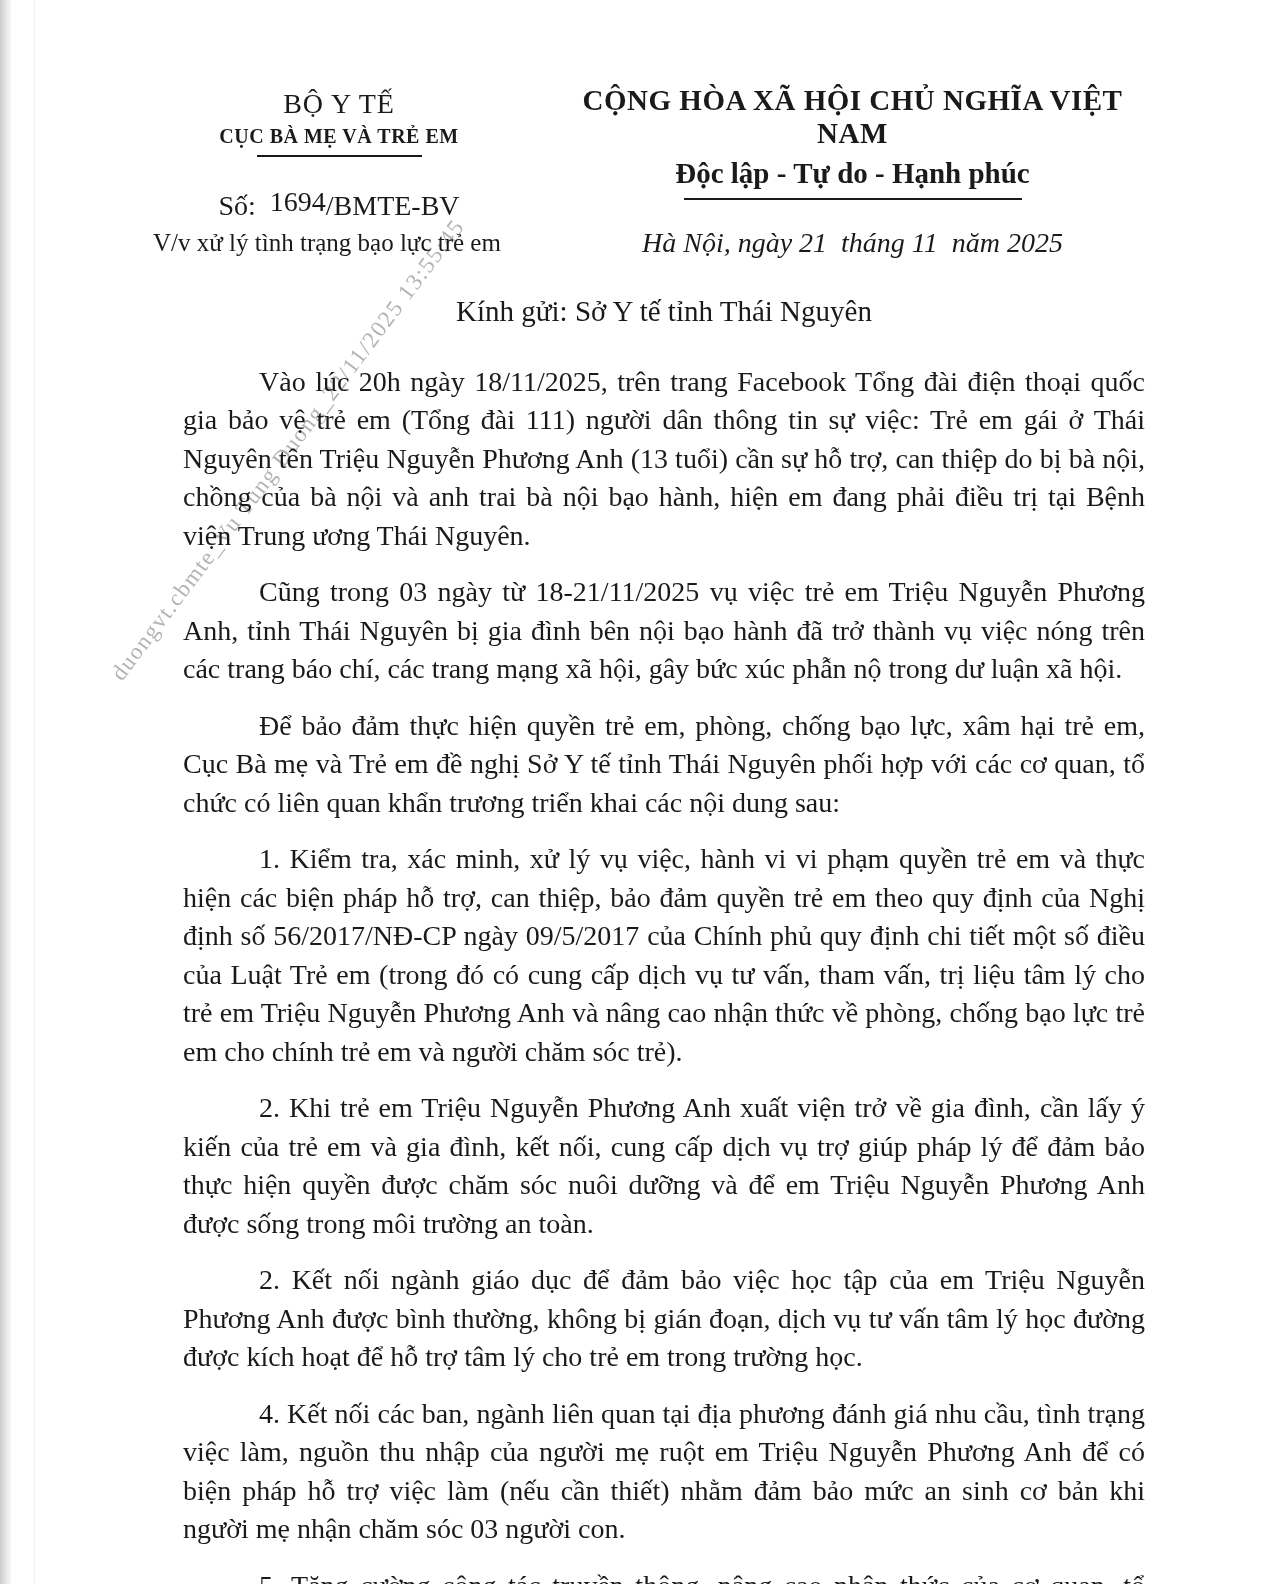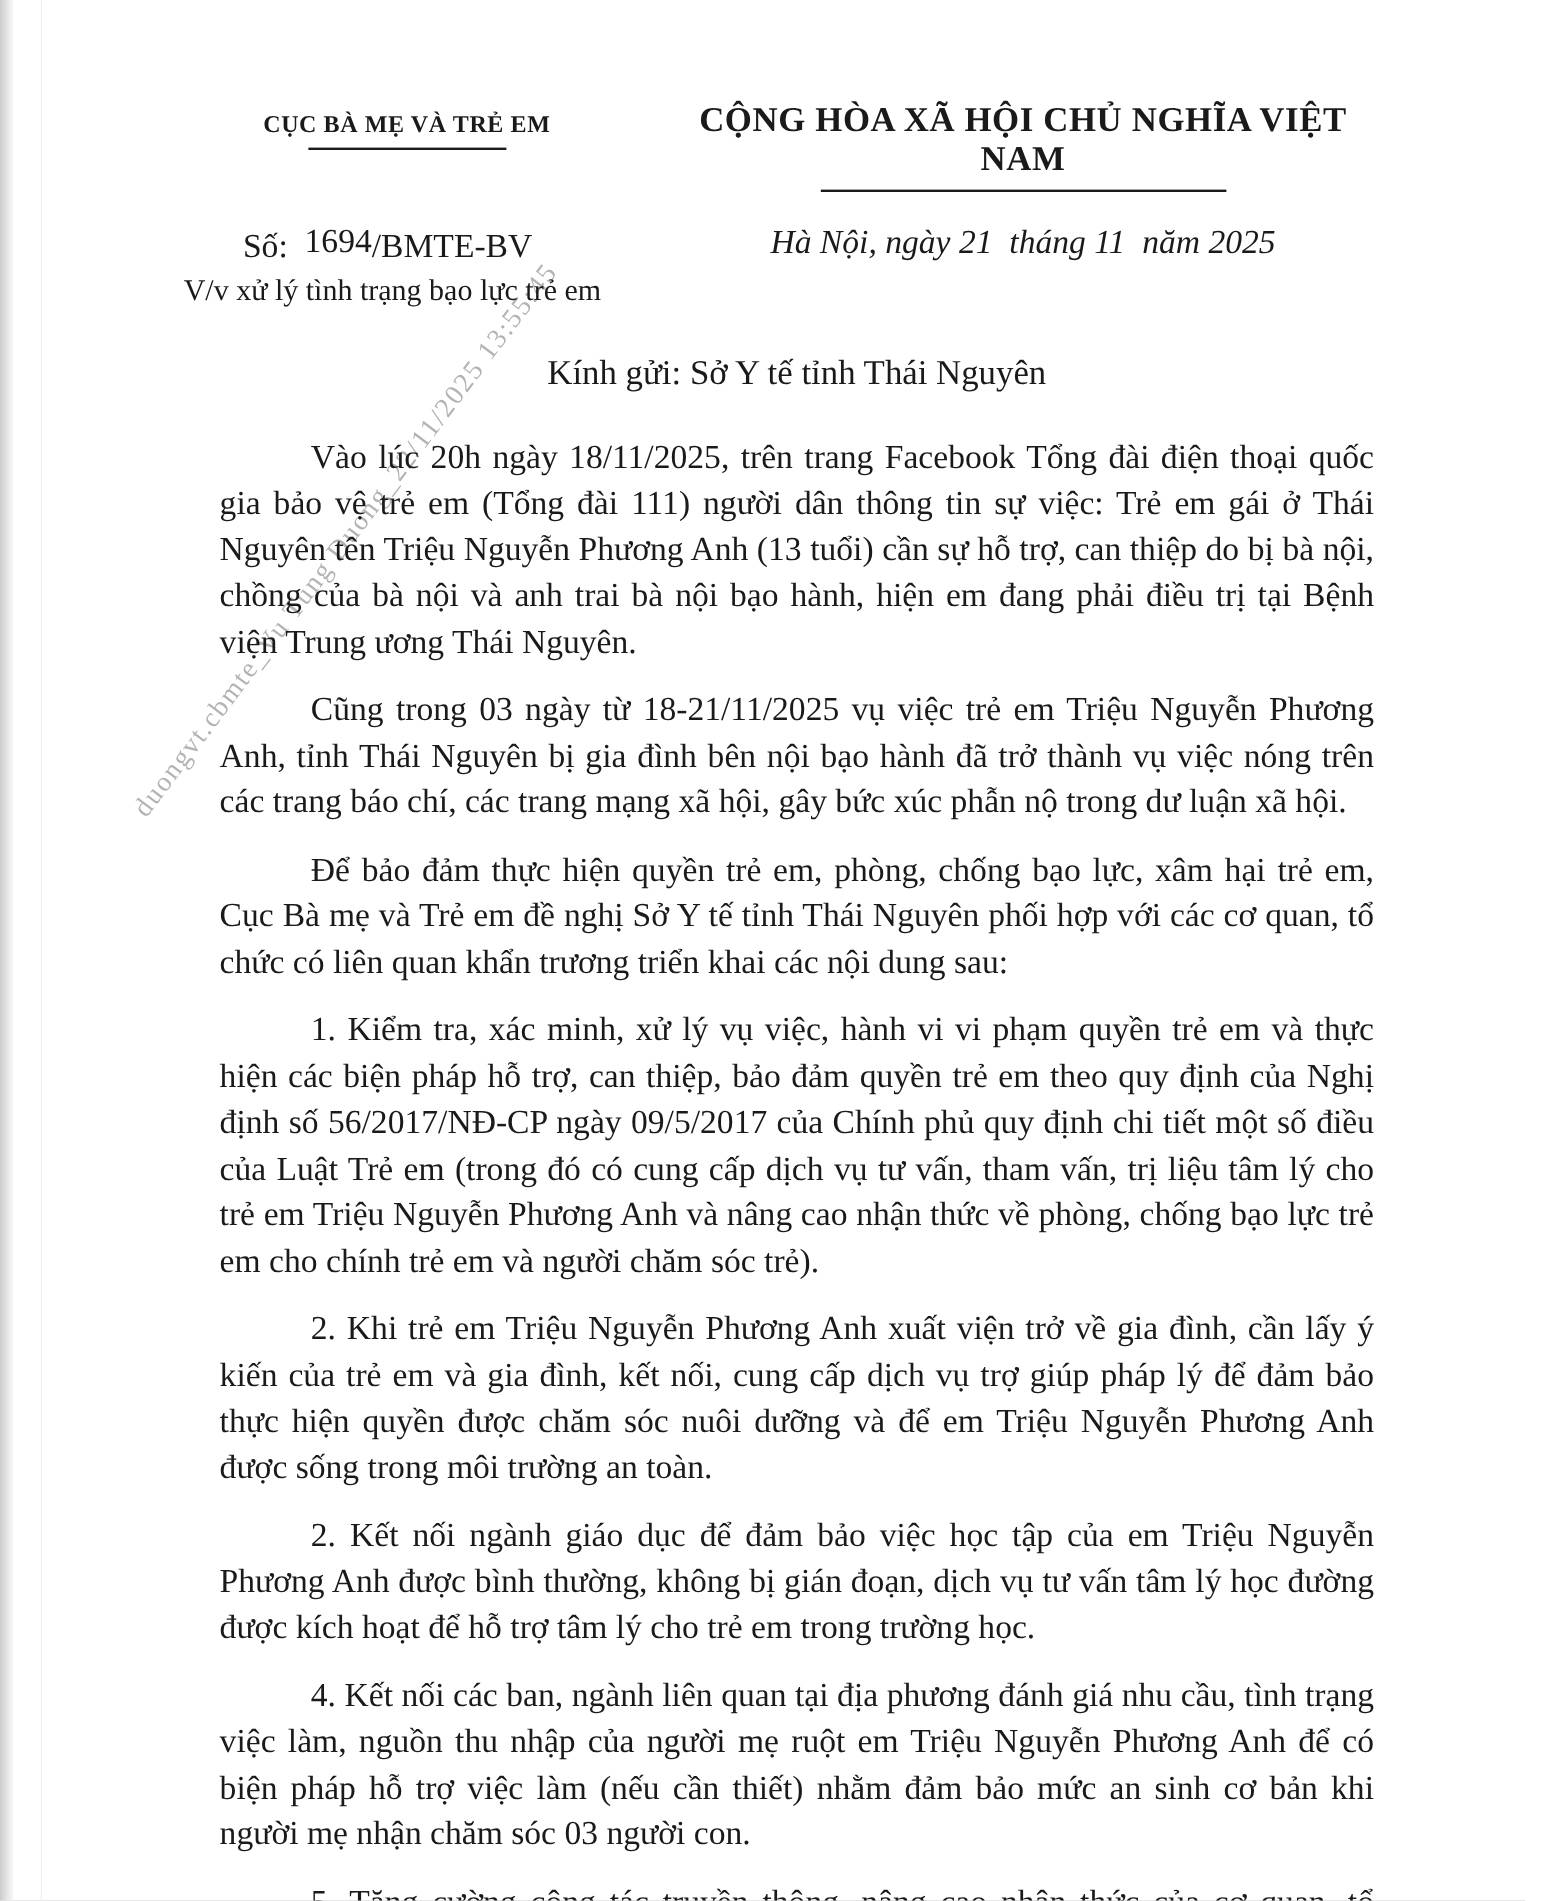--- a/index.html
+++ b/index.html
@@ -39,21 +39,21 @@
   .org-parent { font-size:28px; letter-spacing:1px; }
   .org-name   { font-size:20px; font-weight:bold; margin-top:5px; letter-spacing:0.5px; }
   .org-underline { width:165px; height:2px; background:#1a1a1a; margin:7px auto 0; }
 
   .motto-block { left:545px; top:84px; width:615px; }
   .motto1 { font-size:29px; font-weight:bold; letter-spacing:0.5px; }
   .motto2 { font-size:29px; font-weight:bold; margin-top:7px; }
   .motto-underline { width:338px; height:2px; background:#1a1a1a; margin:8px auto 0; }
   .place-date { font-size:28px; font-style:italic; margin-top:27px; white-space:pre-wrap; }
 
-  .num-block { left:142px; top:190px; width:362px; font-size:28px; white-space:pre-wrap; }
+  .num-block { left:158px; top:190px; width:362px; font-size:28px; white-space:pre-wrap; }
   .num-value { position:relative; top:-4px; }
   .subject-block { left:116px; top:229px; width:422px; font-size:25px; }
 
   .body {
     position:absolute; z-index:2;
     left:183px; top:292px; width:962px;
     font-size:28px; line-height:1.375;
   }
   .recipient { text-align:center; font-size:29px; margin:0 0 31px 0; }
   .body p {
@@ -66,26 +66,28 @@
 <body>
 
 <div class="page">
 
   <div class="page-edge"></div>
   <div class="page-edge-line"></div>
 
   <div class="watermark">duongvt.cbmte_Vu Tung Duong_22/11/2025 13:55:45</div>
 
   <div class="hdr org-block">
+    <div class="org-parent">BỘ Y TẾ</div>
     <div class="org-name">CỤC BÀ MẸ VÀ TRẺ EM</div>
     <div class="org-underline"></div>
   </div>
 
   <div class="hdr motto-block">
     <div class="motto1">CỘNG HÒA XÃ HỘI CHỦ NGHĨA VIỆT NAM</div>
+    <div class="motto2">Độc lập - Tự do - Hạnh phúc</div>
     <div class="motto-underline"></div>
     <div class="place-date">Hà Nội, ngày 21  tháng 11  năm 2025</div>
   </div>
 
   <div class="hdr num-block"><span>Số:  </span><span class="num-value">1694</span><span>/BMTE-BV</span></div>
 
   <div class="hdr subject-block">V/v xử lý tình trạng bạo lực trẻ em</div>
 
   <div class="body">
     <div class="recipient">Kính gửi: Sở Y tế tỉnh Thái Nguyên</div>

